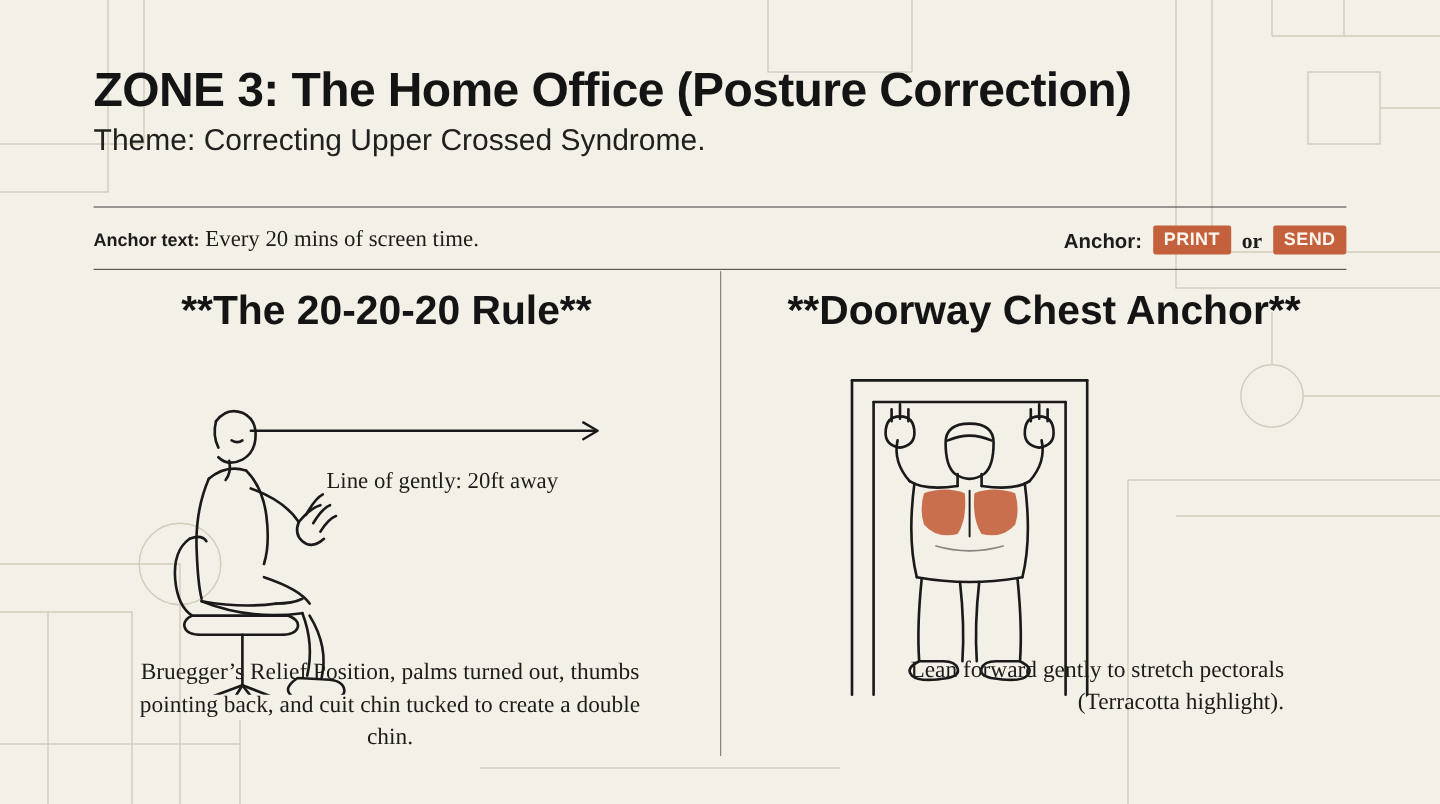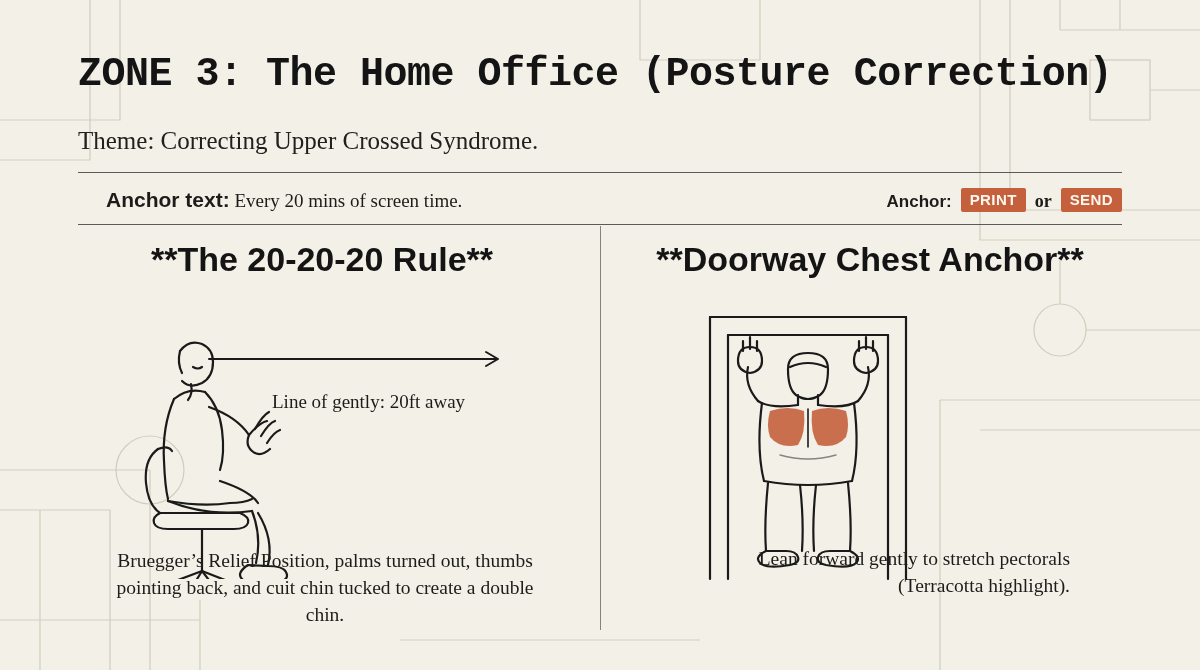--- a/index.html
+++ b/index.html
@@ -29,33 +29,33 @@
     position: absolute;
     inset: 0;
   }
   .header {
     position: absolute;
     left: 78px;
     top: 52px;
     right: 78px;
   }
   .title {
-    font-family: Liberation Mono, monospace;
+    font-family: Liberation Sans, sans-serif;
     font-weight: bold;
     font-size: 40px;
     letter-spacing: -0.5px;
     color: #141414;
     margin: 0;
     line-height: 1.15;
   }
   .subtitle {
-    font-family: Liberation Serif, serif;
+    font-family: Liberation Sans, sans-serif;
     font-size: 25px;
     color: #20201e;
-    margin: 28px 0 0 0;
+    margin: 4px 0 0 0;
     line-height: 1.2;
   }
   .rule {
     position: absolute;
     left: 78px;
     right: 78px;
     height: 1px;
     background: #2a2a28;
     opacity: 0.75;
   }
@@ -73,22 +73,21 @@
     justify-content: space-between;
   }
   .anchor-left {
     font-family: "Liberation Serif", serif;
     font-size: 19px;
     color: #1c1c1a;
   }
   .anchor-left b {
     font-family: "Liberation Sans", sans-serif;
     font-weight: bold;
-    font-size: 21px;
-    margin-left: 28px;
+    font-size: 15px;
   }
   .anchor-right {
     display: flex;
     align-items: flex-end;
     gap: 9px;
     font-family: "Liberation Sans", sans-serif;
     font-size: 17px;
     font-weight: bold;
     color: #1c1c1a;
   }

